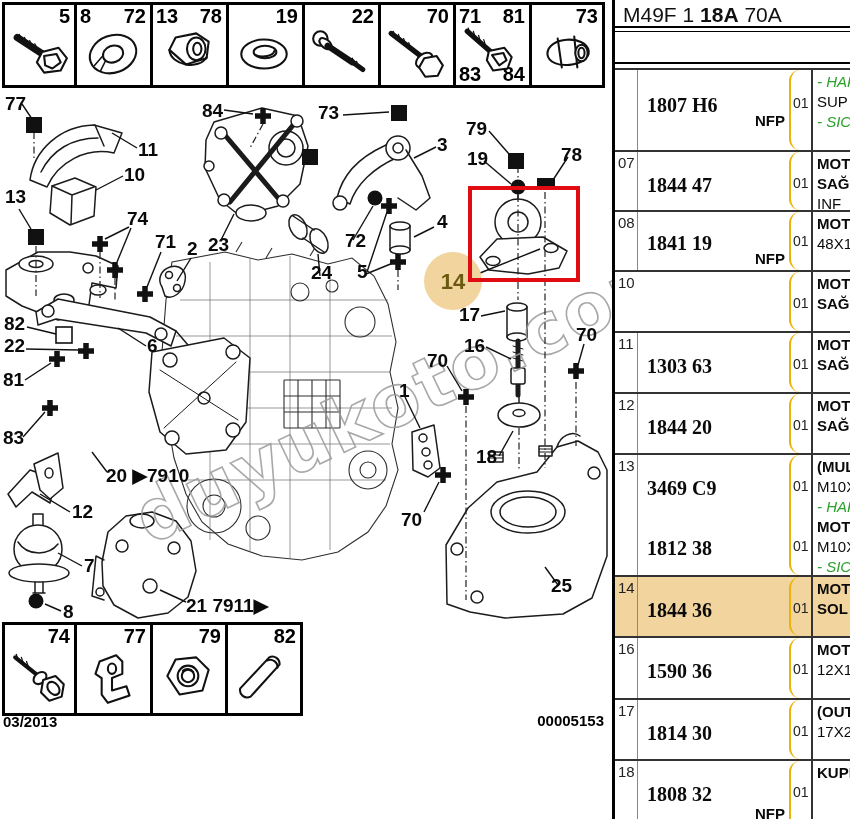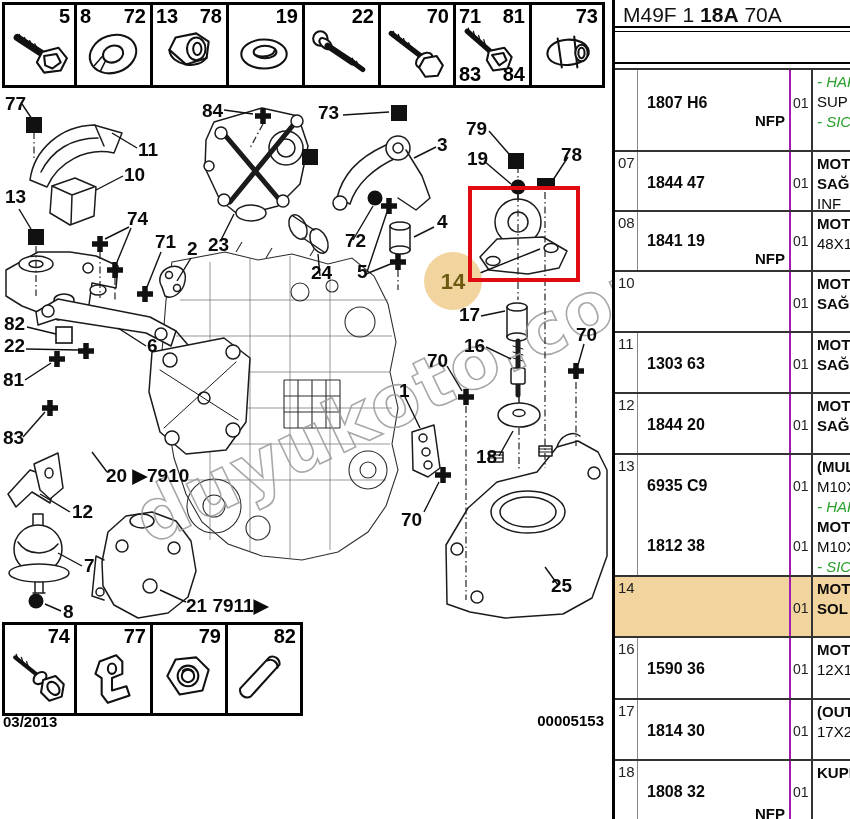--- a/index.html
+++ b/index.html
@@ -21,23 +21,23 @@
   #table-pane{position:absolute;left:612px;top:0;width:238px;height:819px;border-left:3px solid #000;box-sizing:border-box;overflow:hidden;background:#fff;}
   #cat-title{position:absolute;left:0;top:0;width:238px;height:28px;border-bottom:2px solid #000;font-size:21px;padding:3px 0 0 8px;box-sizing:border-box;white-space:nowrap;}
   #cat-title .b{font-weight:bold;}
   #head-band{position:absolute;left:0;top:31px;width:238px;height:33px;border-top:1px solid #000;border-bottom:2px solid #000;box-sizing:border-box;background:#fff;}
   #rows{position:absolute;left:0;top:68px;width:238px;border-top:2px solid #333;}
   .trow{position:relative;width:238px;border-bottom:2px solid #333;box-sizing:border-box;background:#fff;}
   .trow.hl{background:#f2d49e;}
   .cell{position:absolute;top:0;bottom:0;box-sizing:border-box;}
   .c-num{left:0;width:22px;font-size:15px;color:#222;padding:2px 0 0 3px;}
   .c-part{left:22px;width:152px;border-left:1px solid #888;}
-  .c-qty{left:174px;width:22px;border-left:2px solid #a21caf;}
+  .c-qty{left:174px;width:22px;border-left:2px solid #eab308;border-radius:11px;}
   .c-desc{left:196px;width:42px;border-left:2px solid #333;overflow:hidden;}
-  .pcode{position:absolute;left:9px;font-weight:bold;font-size:16px;white-space:nowrap;color:#0a0a0a;}
+  .pcode{position:absolute;left:9px;font-weight:bold;font-size:20px;white-space:nowrap;color:#0a0a0a;font-family:Liberation Serif, serif;}
   .pnfp{position:absolute;right:4px;font-weight:bold;font-size:15px;color:#0a0a0a;}
   .pqty{position:absolute;left:2px;font-size:14px;color:#222;}
   .dline{font-size:15px;line-height:20px;padding-left:4px;white-space:nowrap;font-weight:bold;color:#0a0a0a;}
   .dline.r{font-weight:normal;}
   .dline.g{font-weight:normal;font-style:italic;color:#2ca02c;}
   .dlines{padding-top:2px;}
   svg text.dlbl{font-family:"Liberation Sans",sans-serif;font-weight:bold;font-size:19px;fill:#0a0a0a;}
 </style>
 </head>
 <body>
@@ -514,40 +514,43 @@
           <div class="cell c-desc">
             <div class="dlines">
               <div class="dline">MOTO</div>
               <div class="dline">SAĞ</div>
             </div>
           </div>
         </div>
         <div class="trow" style="height: 122px;">
           <div class="cell c-num">13</div>
           <div class="cell c-part">
-            <div class="pcode" style="top: 22px;">6935 C9</div>
+            <div class="pcode" style="top: 22px;">3469 C9</div>
             <div class="pcode" style="top: 82px;">1812 38</div>
           </div>
           <div class="cell c-qty">
             <div class="pqty" style="top: 23px;">01</div>
             <div class="pqty" style="top: 83px;">01</div>
           </div>
           <div class="cell c-desc">
             <div class="dlines">
               <div class="dline">(MUL</div>
               <div class="dline r">M10X</div>
               <div class="dline g">- HAR</div>
               <div class="dline">MOTO</div>
               <div class="dline r">M10X</div>
               <div class="dline g">- SICA</div>
             </div>
           </div>
         </div>
         <div class="trow hl" style="height: 61px;">
           <div class="cell c-num">14</div>
+          <div class="cell c-part">
+            <div class="pcode" style="top: 22px;">1844 36</div>
+          </div>
           <div class="cell c-qty">
             <div class="pqty" style="top: 23px;">01</div>
           </div>
           <div class="cell c-desc">
             <div class="dlines">
               <div class="dline">MOTO</div>
               <div class="dline">SOL</div>
             </div>
           </div>
         </div>

